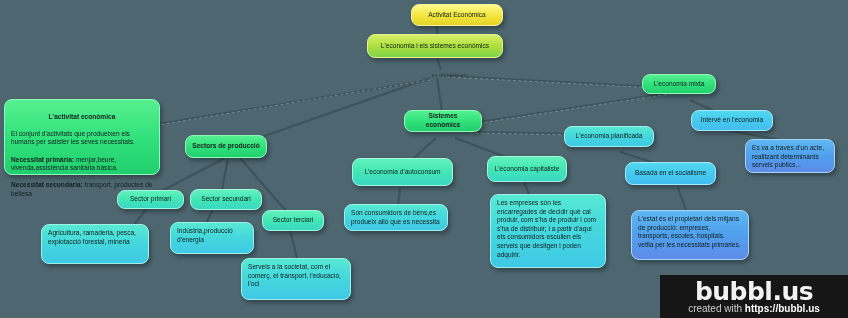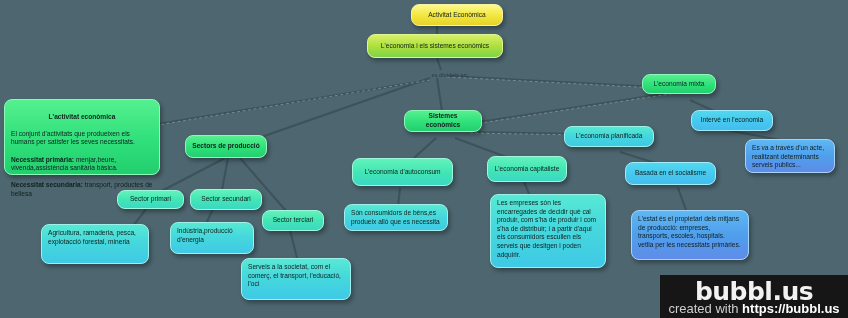--- a/index.html
+++ b/index.html
@@ -46,21 +46,21 @@
   
   #watermark{
     position:absolute;right:0;bottom:0;width:188px;height:43px;
     background:#161616;display:flex;flex-direction:column;
     align-items:center;justify-content:center;text-align:right;
   }
   #wm-logo{
     color:#f2f2f2;font-weight:bold;font-size:25px;letter-spacing:-0.5px;
     line-height:25px;font-family:"DejaVu Sans",sans-serif;
   }
-  #wm-sub{color:#cfcfcf;font-size:13px;line-height:10px;margin-top:0;}
+  #wm-sub{color:#cfcfcf;font-size:10px;line-height:10px;margin-top:0;}
   #wm-sub b{color:#ffffff;}
 </style>
 </head>
 <body>
 
 <div id="canvas">
 
   <svg id="edges" viewBox="0 0 848 318">
     <g stroke="#3d5159" stroke-width="2.1" fill="none" opacity="0.95">
       <line x1="437" y1="26" x2="437" y2="35"></line>

